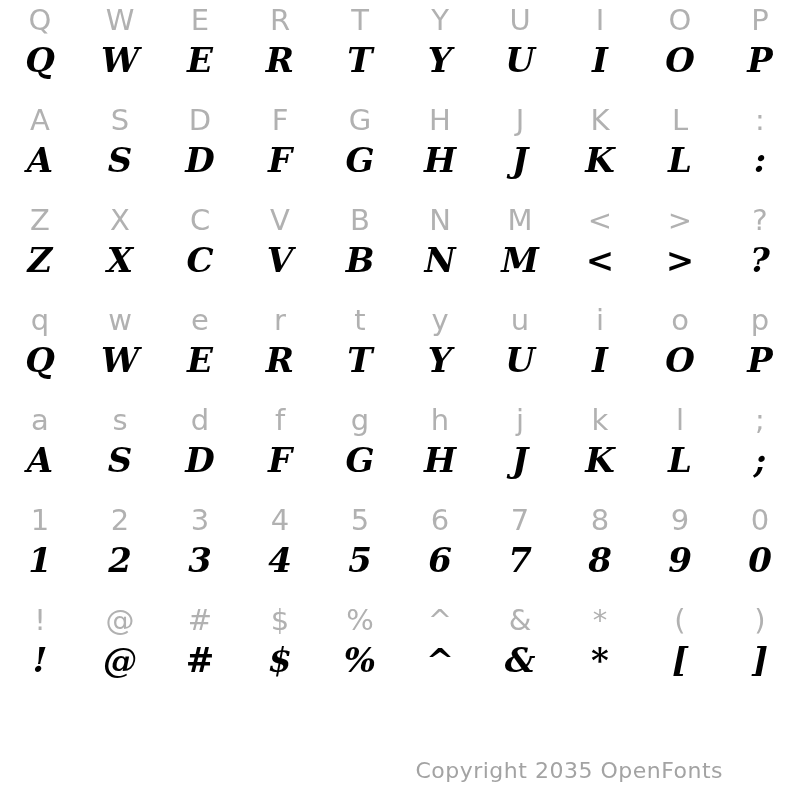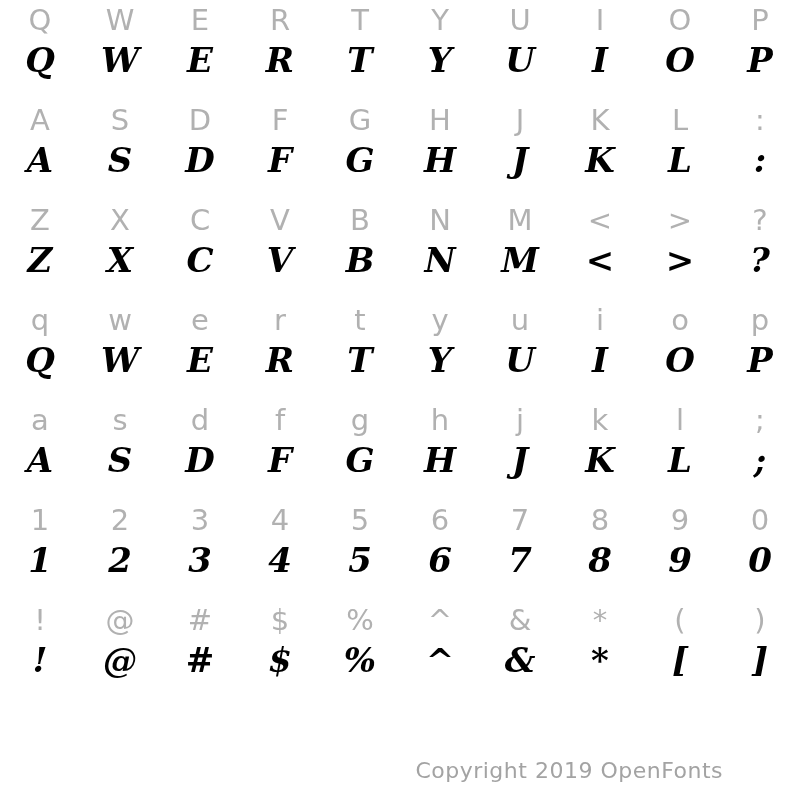--- a/index.html
+++ b/index.html
@@ -245,14 +245,14 @@
           <span class="cell">$</span>
           <span class="cell">%</span>
           <span class="cell">^</span>
           <span class="cell">&amp;</span>
           <span class="cell">*</span>
           <span class="cell">[</span>
           <span class="cell">]</span>
         </div>
       </div>
     </div>
-  <div class="copyright">Copyright 2019 OpenFonts</div>
+  <div class="copyright">Copyright 2035 OpenFonts</div>
 </div>
 
 </body></html>

